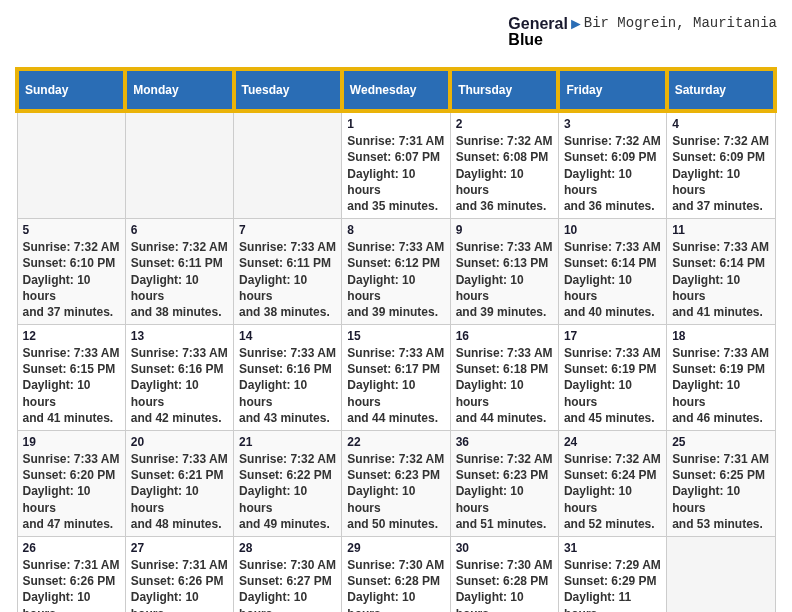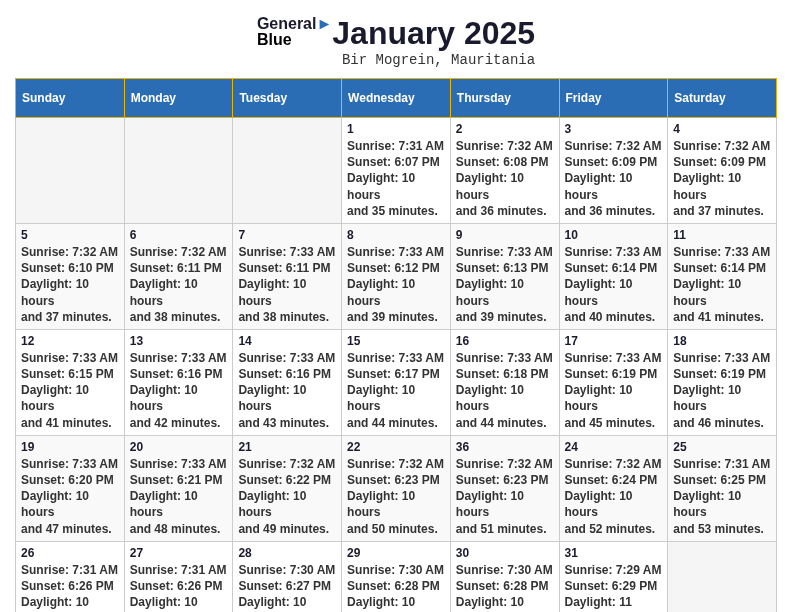--- a/index.html
+++ b/index.html
@@ -11,23 +11,23 @@
       overflow: hidden;
     }
     .page {
       width: 792px;
       height: 612px;
       padding: 15px;
       background: #fff;
     }
     .header {
       display: flex;
-      justify-content: center;
+      justify-content: flex-end;
       align-items: flex-start;
-      margin-bottom: 10px;
+      margin-bottom: 19px;
     }
     .logo {
       display: flex;
       flex-direction: column;
       align-items: flex-start;
     }
     .title-block {
       text-align: right;
     }
     .month-title {
@@ -44,21 +44,21 @@
       width: 100%;
       border-collapse: collapse;
       border: 1px solid #ccc;
     }
     .calendar th {
       background-color: #2a6db5;
       color: #fff;
       text-align: left;
       padding: 12px 6px;
       font-size: 12px;
-      border: 1px solid #eab308;
+      border: 4px solid #eab308;
     }
     .calendar td {
       vertical-align: top;
       border: 1px solid #ccc;
       padding: 4px 5px;
       width: calc(100% / 7);
       height: 82px;
       background: #fff;
     }
     .calendar tr:nth-child(even) td {
@@ -85,21 +85,20 @@
 <div class="header">
   <div class="logo">
     <div style="display:flex;align-items:center;">
       <div style="line-height:1.1;">
         <div style="font-size:16px;font-weight:bold;color:#1a1a2e;">General<span style="color:#2a6db5;">►</span></div>
         <div style="font-size:16px;font-weight:bold;color:#000000;margin-top:-2px;">Blue</div>
       </div>
     </div>
   </div>
   <div class="title-block">
-    <div class="month-title">January 2025</div>
     <div class="location">Bir Mogrein, Mauritania</div>
   </div>
 </div>
 
 <table class="calendar">
   <thead>
     <tr id="weekday-header">
           <th>Sunday</th>
           <th>Monday</th>
           <th>Tuesday</th>

